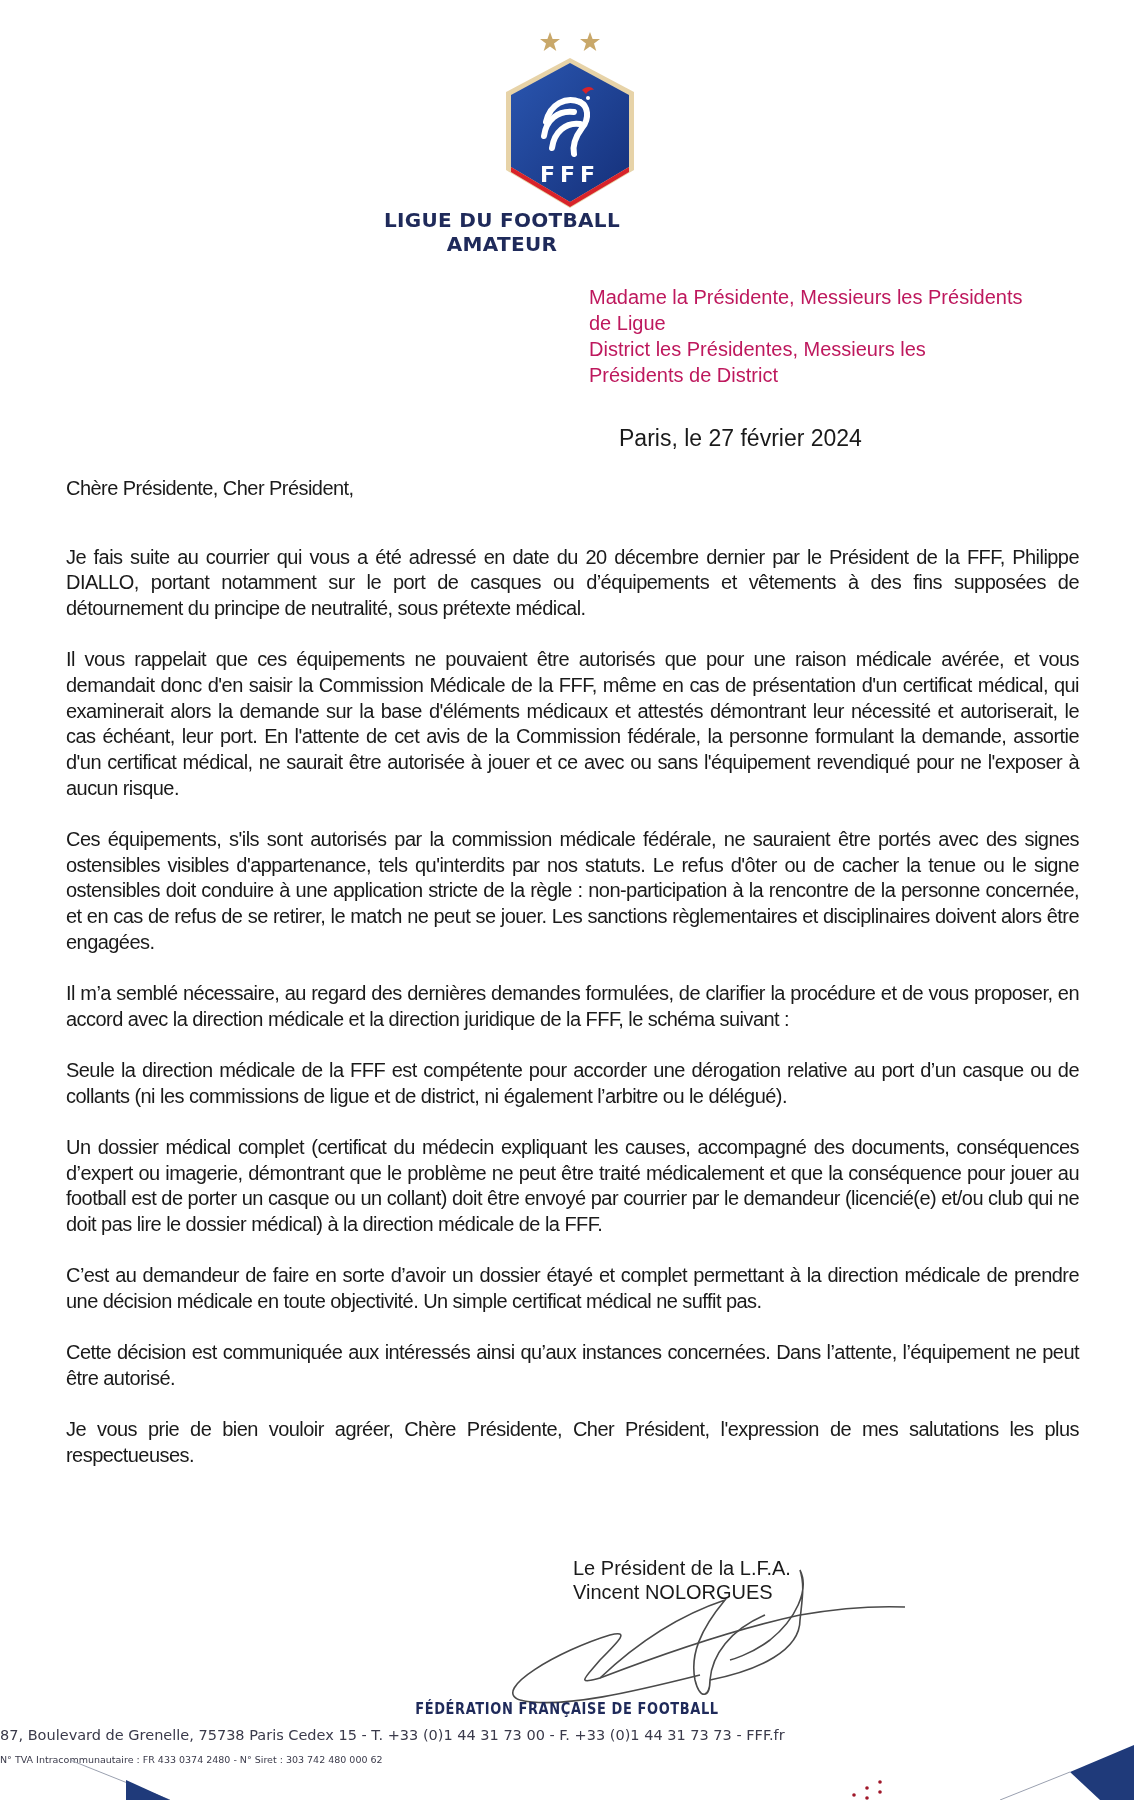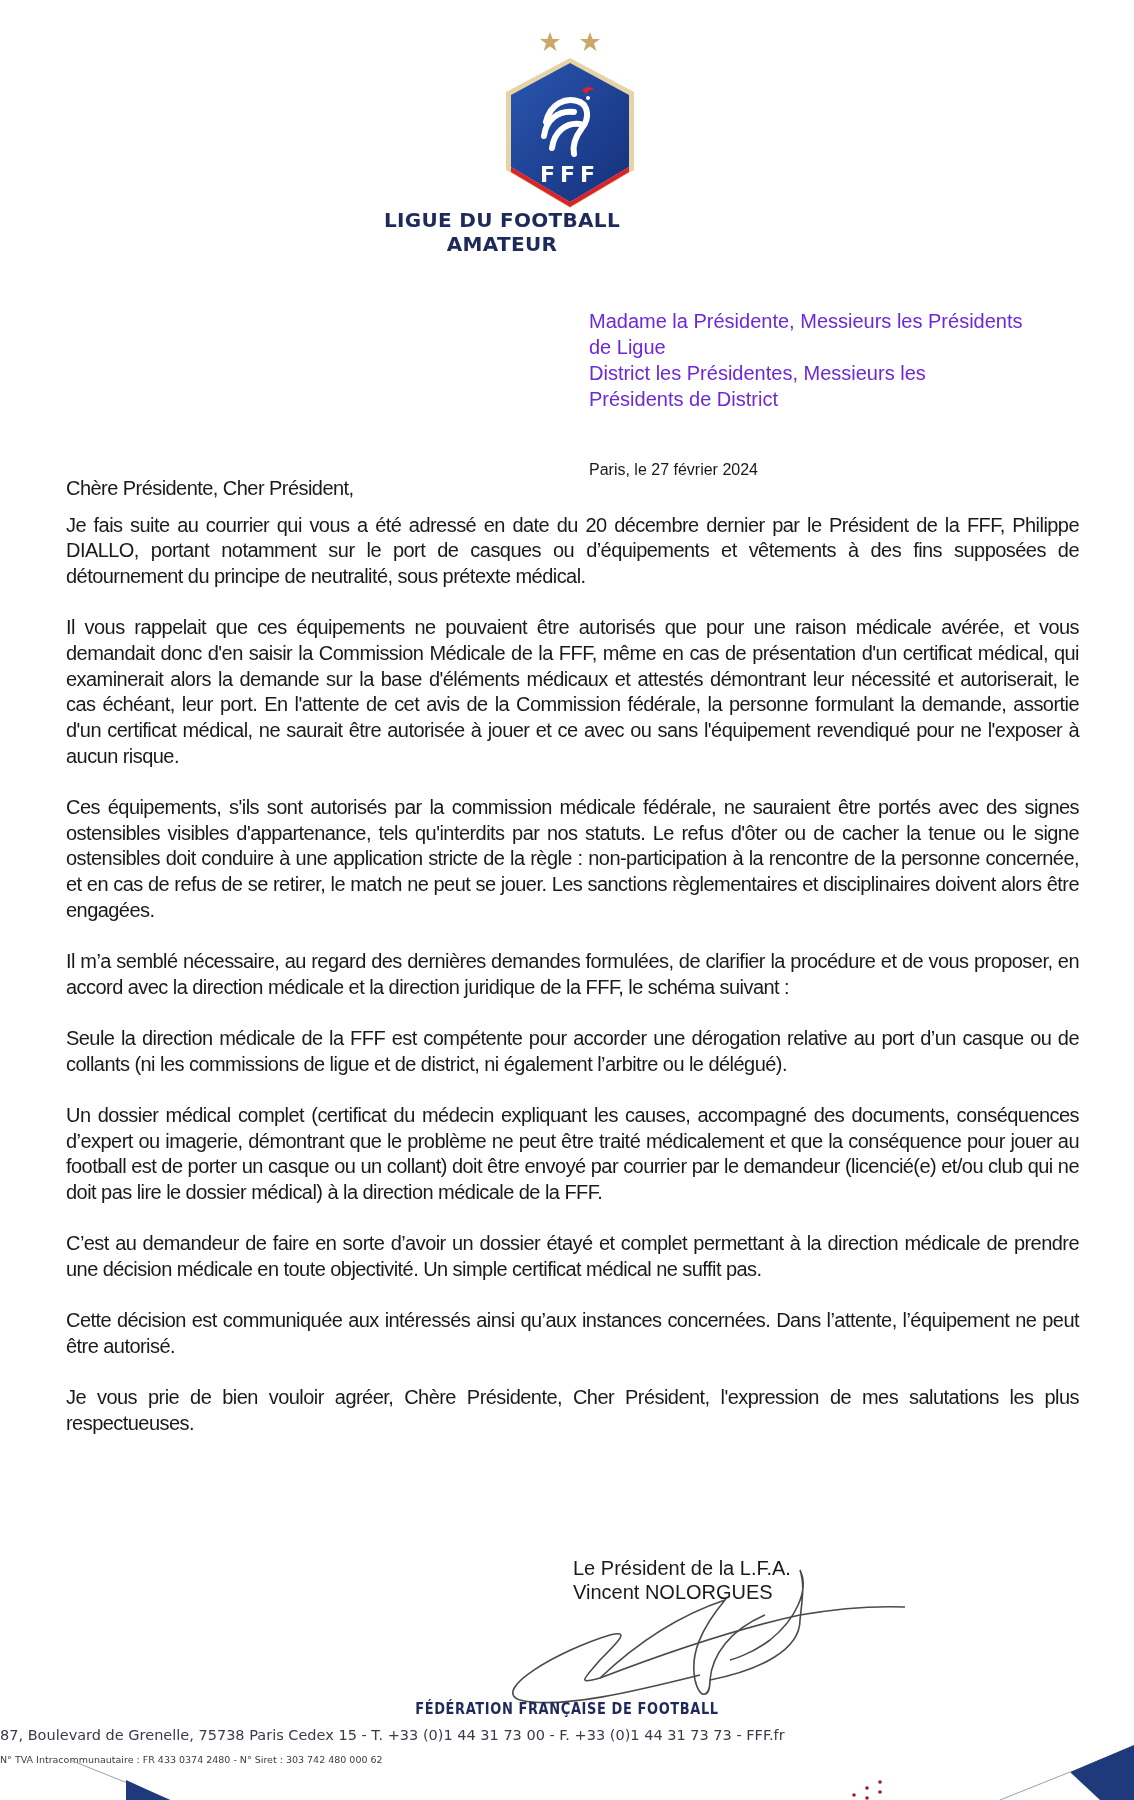--- a/index.html
+++ b/index.html
@@ -3,29 +3,29 @@
   <meta charset="utf-8">
   <style>
     html, body { margin: 0; padding: 0; background: #ffffff; }
     body { width: 1134px; height: 1800px; position: relative; overflow: hidden;
            font-family: "Liberation Sans", sans-serif; color: #1a1a1a; }
     .stars { position: absolute; top: 30px; left: 538px; width: 70px; height: 24px; }
     .crest { position: absolute; left: 502px; top: 56px; width: 136px; height: 156px; }
     .org-title { position: absolute; top: 208px; left: 0; width: 1004px; text-align: center;
                  font-family: "DejaVu Sans", sans-serif; font-weight: bold; color: #1f2a5a;
                  font-size: 20px; line-height: 24px; letter-spacing: 0.3px; }
-    .recipients { position: absolute; left: 589px; top: 308px; width: 520px;
-                  font-size: 20px; line-height: 26px; color: #6d28d9; }
+    .recipients { position: absolute; left: 589px; top: 284px; width: 520px;
+                  font-size: 20px; line-height: 26px; color: #be185d; }
     .recipients div { white-space: nowrap; }
-    .date { position: absolute; left: 589px; top: 425px; font-size: 16px; line-height: 26px; margin-top: 32px; }
+    .date { position: absolute; left: 619px; top: 425px; font-size: 23px; line-height: 26px; }
     .letter { position: absolute; left: 66px; top: 476px; width: 1013px;
               font-family: "Liberation Sans", sans-serif; font-size: 20px; line-height: 25.7px;
               color: #1a1a1a; }
     .letter p { margin: 0 0 25.5px 0; text-align: justify; letter-spacing: -0.55px; word-spacing: 0px; }
-    .letter p.salutation { margin-bottom: 11px; }
+    .letter p.salutation { margin-bottom: 43px; }
     .signature-block { position: absolute; left: 573px; top: 1556px; font-size: 20px; line-height: 24px; }
     .signature { position: absolute; left: 500px; top: 1560px; width: 420px; height: 150px; }
     .footer-title { position: absolute; top: 1701px; left: 0; width: 1134px; text-align: center;
                     font-family: "DejaVu Sans", sans-serif; font-weight: bold; color: #1f2a5a;
                     font-size: 13px; letter-spacing: 0.6px; transform: scaleY(1.15); }
     .footer-address { position: absolute; top: 1727px; left: 0; width: 1134px; text-align: left;
                       font-family: "DejaVu Sans", sans-serif; color: #3a3a4a; font-size: 14.5px; }
     .footer-legal { position: absolute; top: 1754px; left: 0; width: 1134px; text-align: left;
                     font-family: "DejaVu Sans", sans-serif; color: #3a3a4a; font-size: 9.5px; }
     .deco { position: absolute; }

